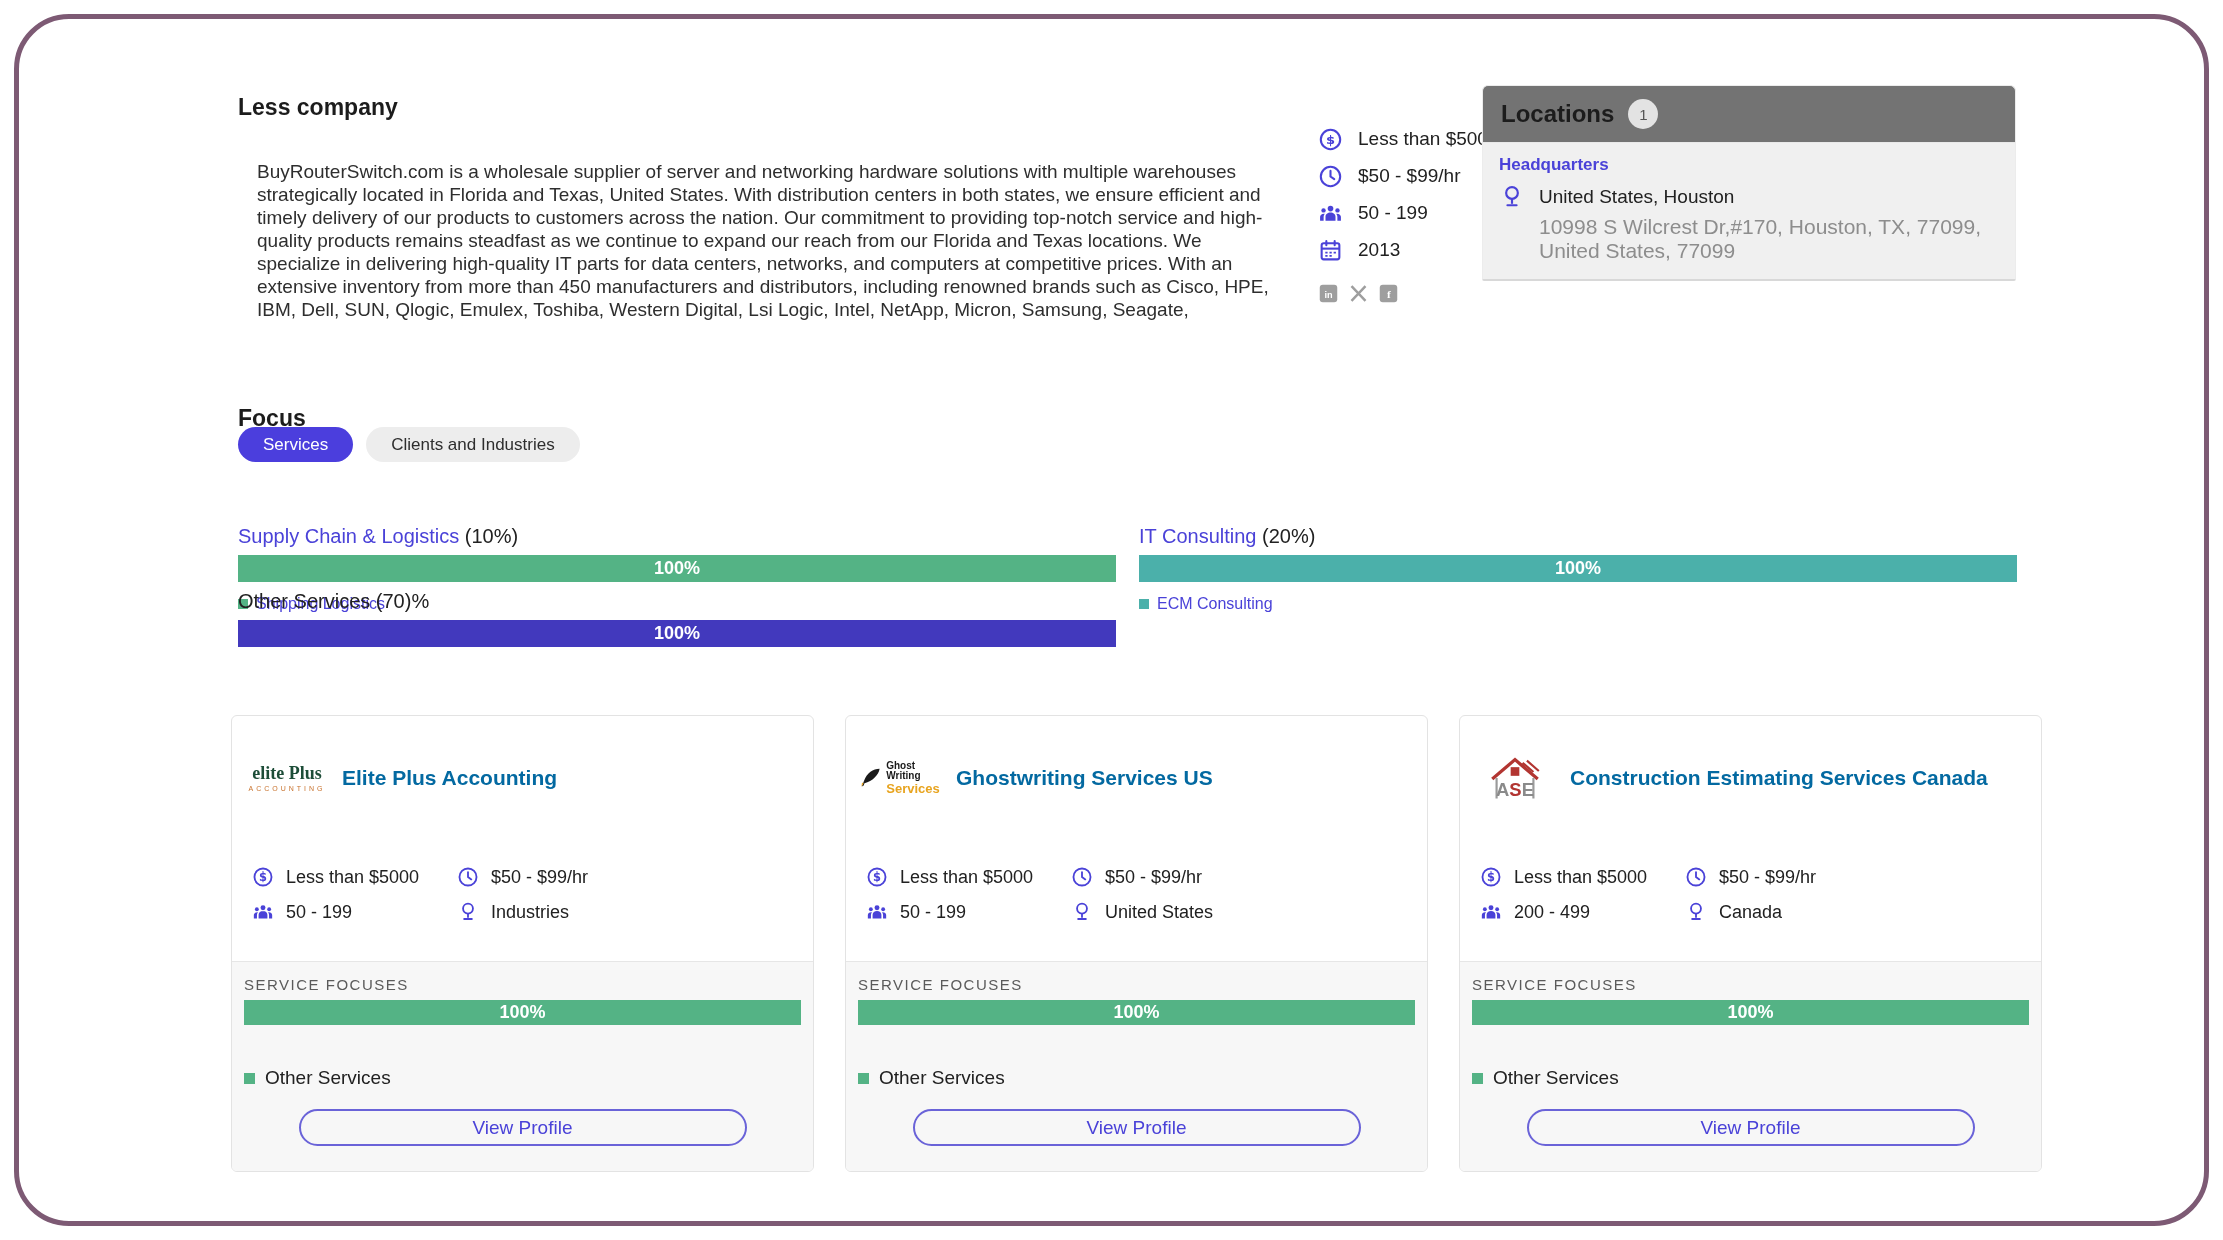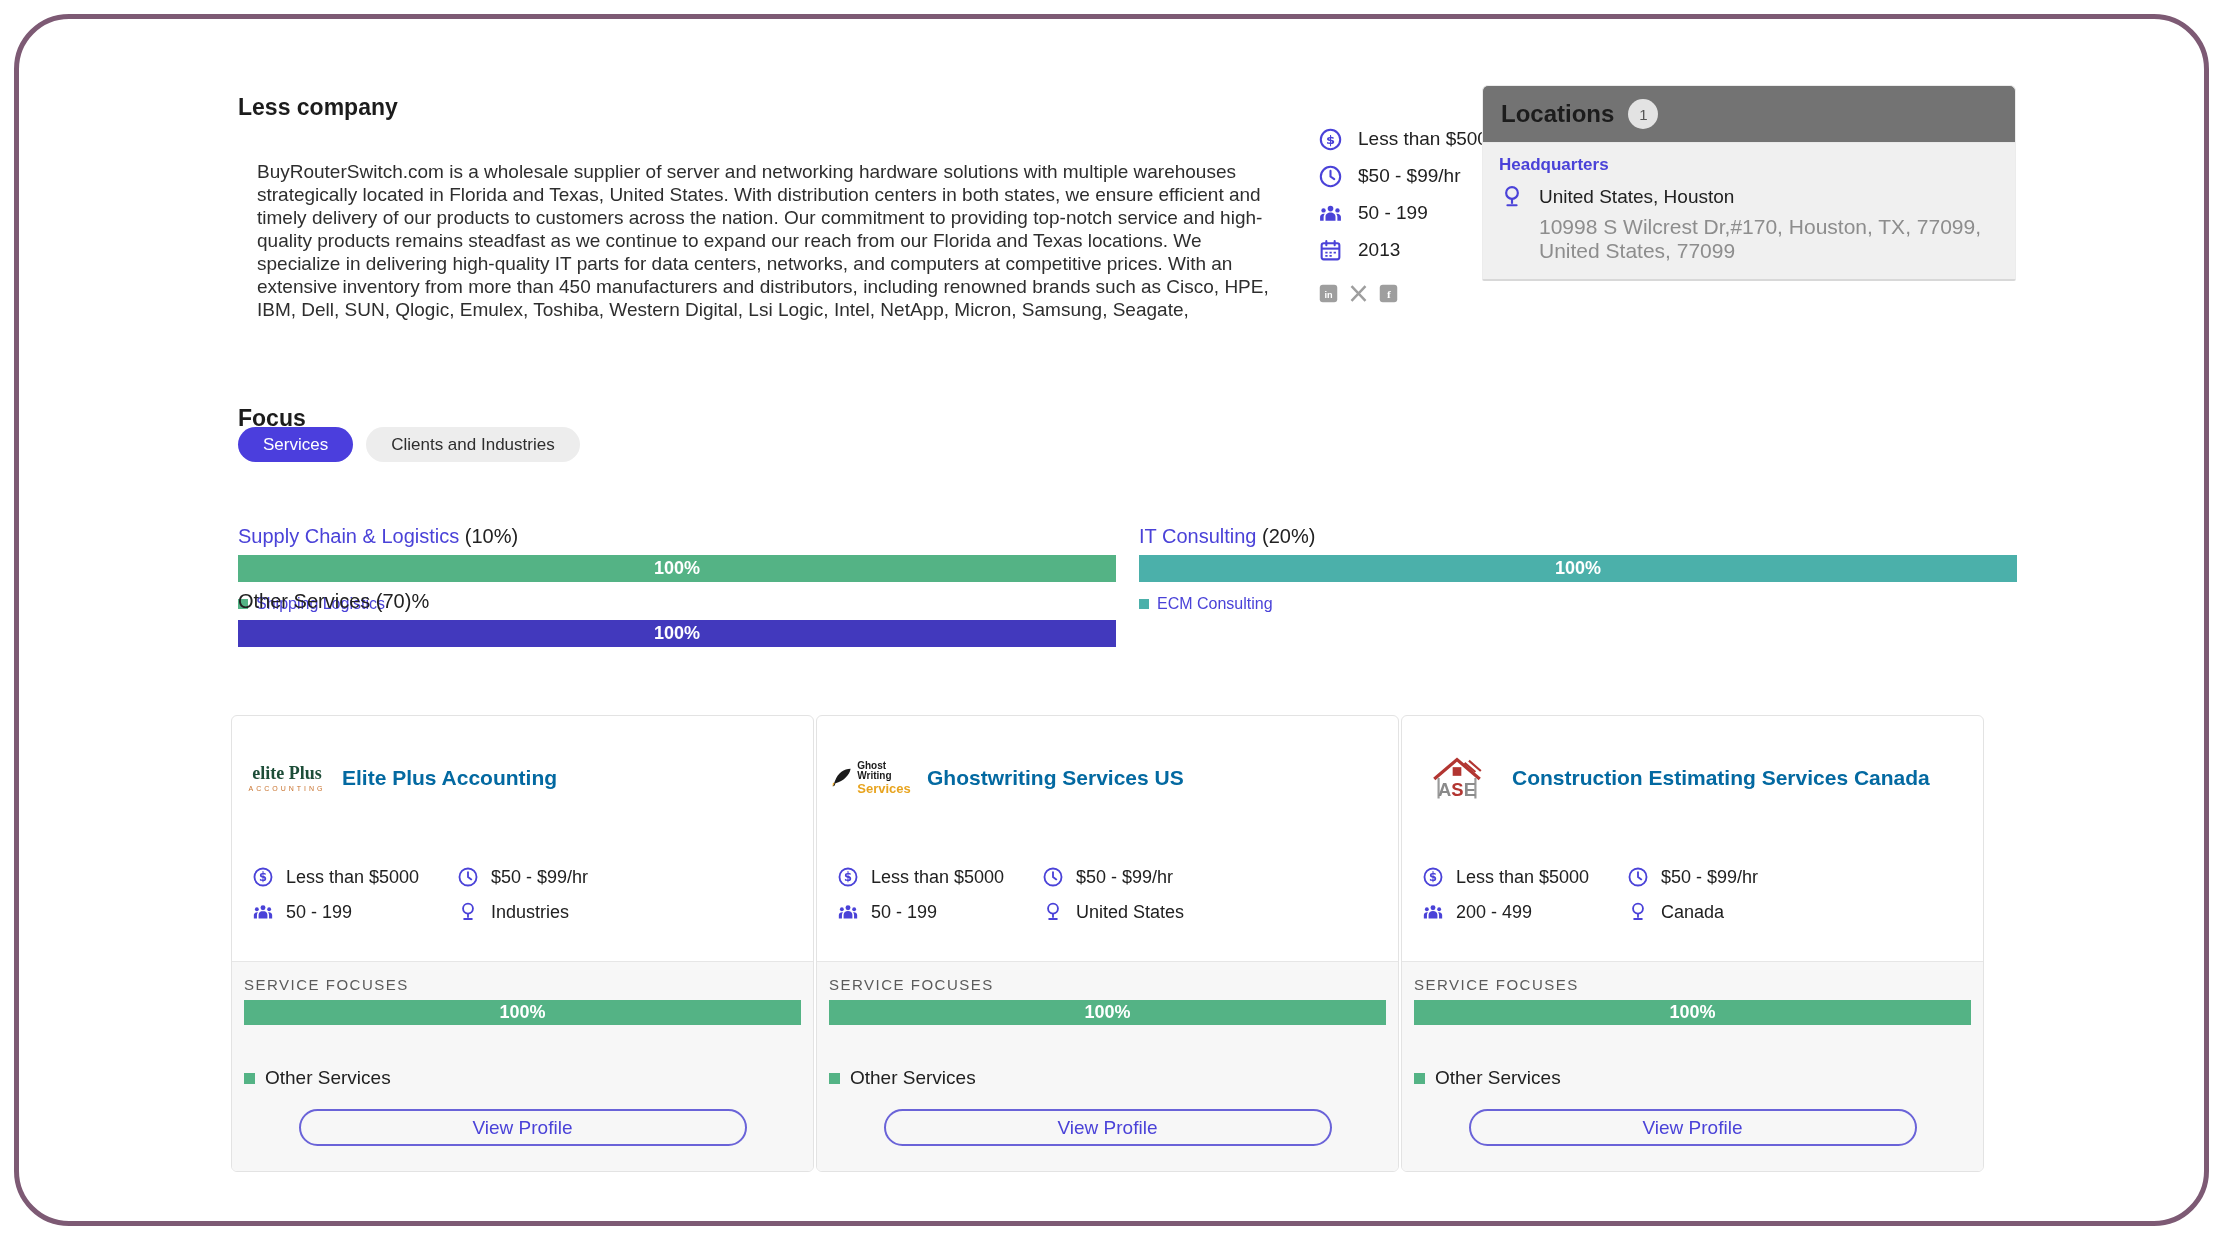--- a/index.html
+++ b/index.html
@@ -58,21 +58,21 @@
   .cat-share { color:#212121; }
   .fbar { height:27px; width:100%; color:#fff; font-size:18px; font-weight:bold;
     display:flex; align-items:center; justify-content:center; }
   .legend { display:flex; align-items:center; gap:8px; margin-top:13px; }
   .lg-sq { width:10px; height:10px; }
   .lg-label { font-size:16px; color:#4a42d8; cursor:pointer; }
   .focus-other { left:238px; top:590px; width:878px; }
   .focus-other .cat-line { color:#212121; }
 
   
-  .cards-row { left:231px; top:715px; display:flex; gap:2px;justify-content:space-between; }
+  .cards-row { left:231px; top:715px; display:flex; gap:31px;justify-content:space-between; }
   .comp-card { width:583px; height:457px; background:#fff; border:1px solid #e3e3e3; border-radius:6px;
     position:relative; overflow:hidden; }
   .card-top { height:245px; padding:38px 20px 0 20px; }
   .logo-row { display:flex; align-items:center; gap:20px; height:48px; }
   .logo-box { width:70px; height:48px; display:flex; align-items:center; justify-content:center; flex:0 0 auto; }
   .card-name { font-size:21px; font-weight:bold; color:#0369a1; cursor:pointer; }
   .card-stats { margin-top:64px; padding-left:0; display:grid; grid-template-columns:205px 1fr; row-gap:13px; }
   .cstat { display:flex; align-items:center; gap:12px; height:22px; }
   .cstat .ic { width:22px; height:22px; color:#4a42d8; flex:0 0 auto; }
   .cstat .ic svg { display:block; width:100%; height:100%; }

